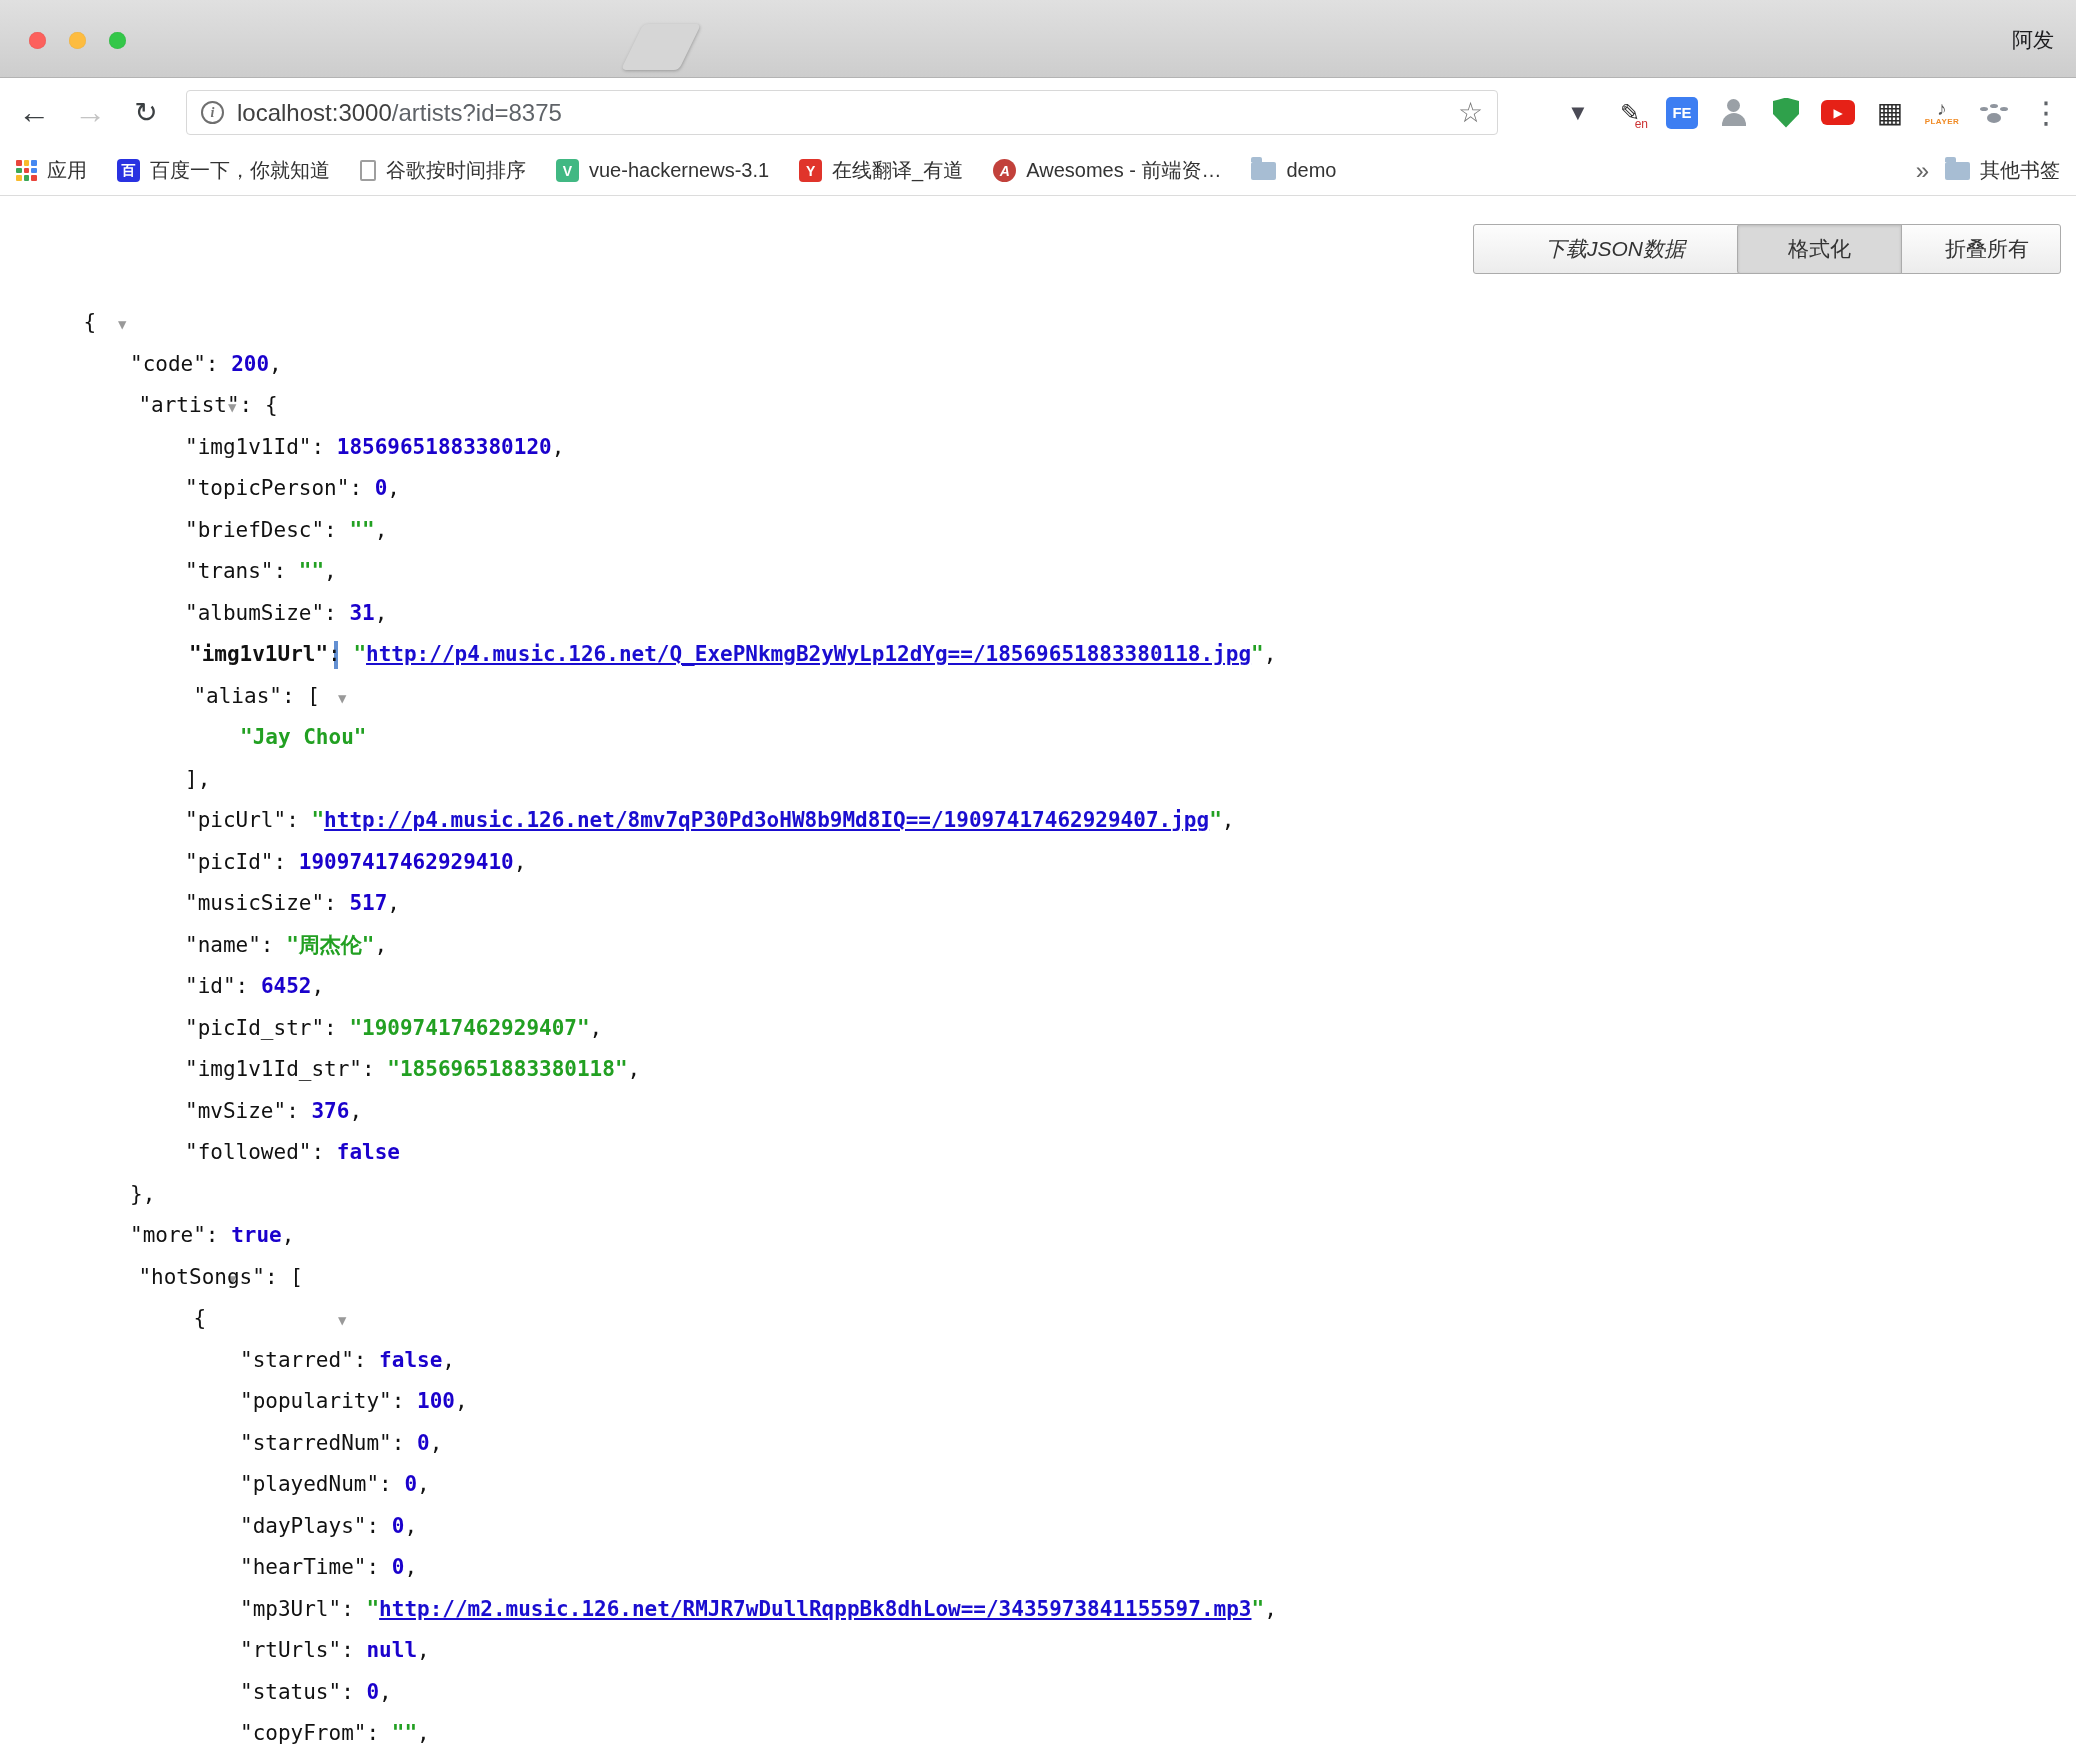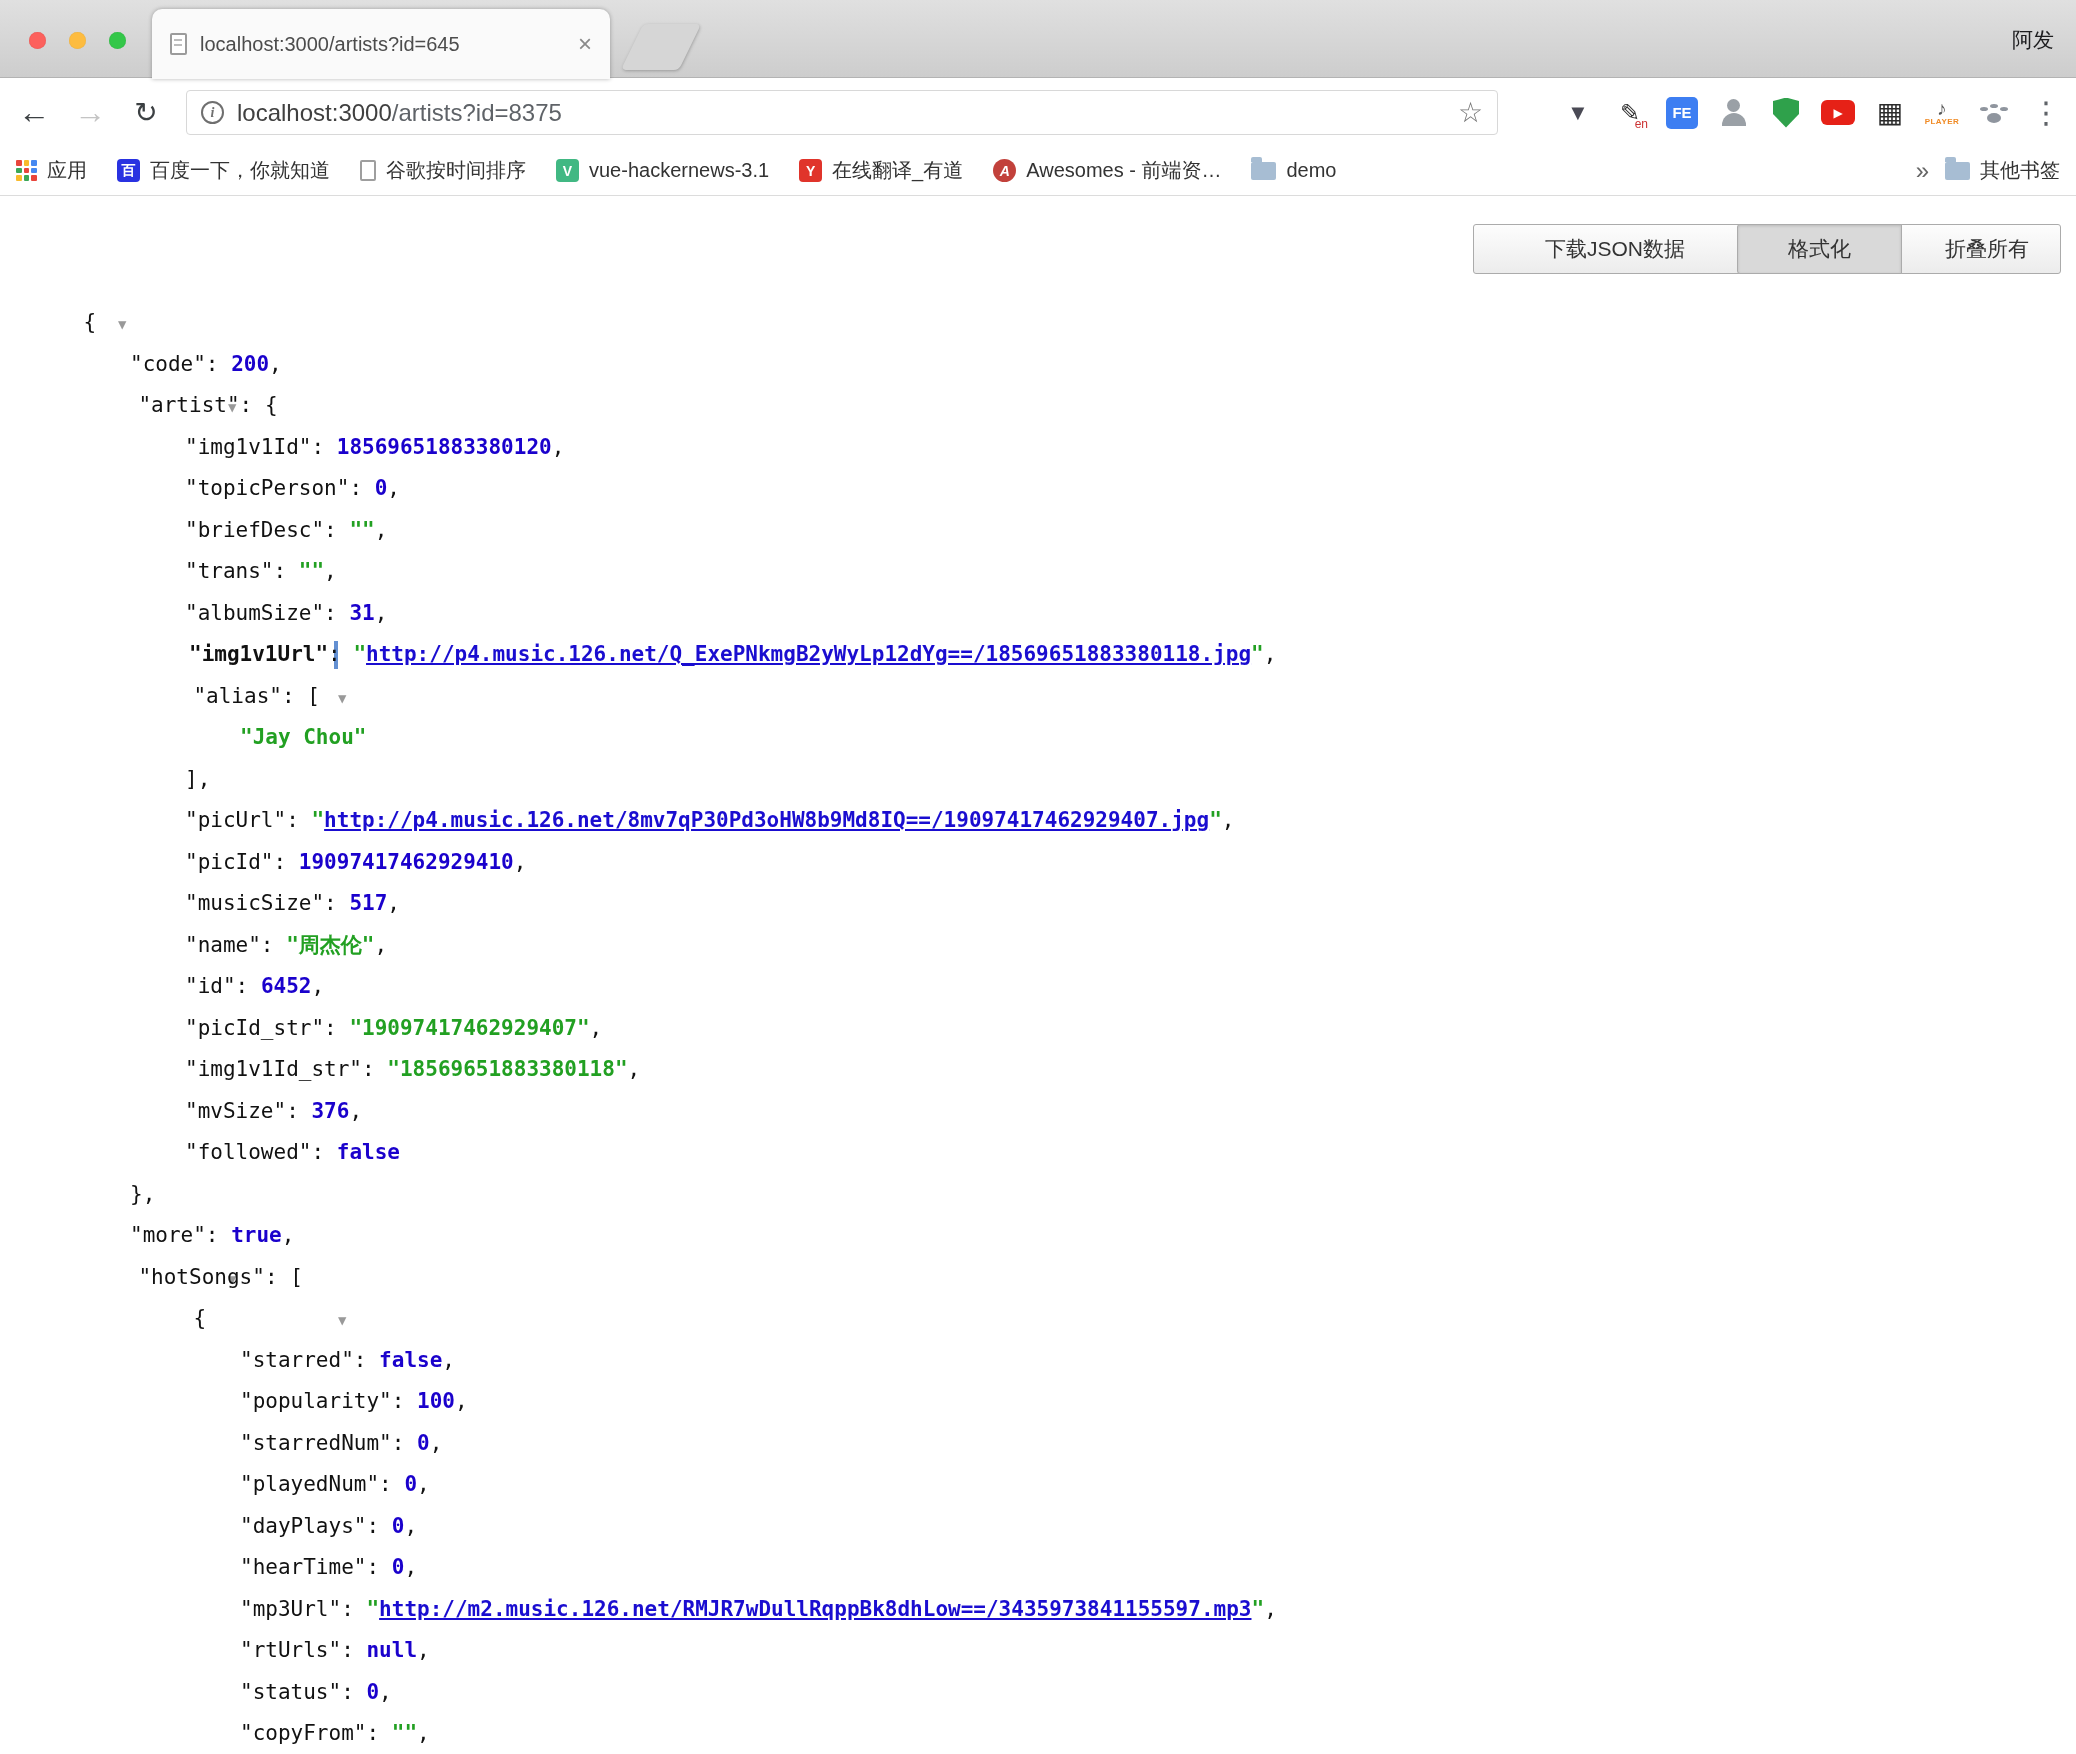--- a/index.html
+++ b/index.html
@@ -97,21 +97,21 @@
   .icon-folder { width: 25px; height: 18px; background: #a7bdd3; border-radius: 2px; position: relative; }
   .icon-folder::before { content:''; position: absolute; top: -5px; left: 0; width: 11px; height: 5px;
     background: #a7bdd3; border-radius: 2px 2px 0 0; }
   .bm-right { margin-left: auto; display: flex; align-items: center; gap: 16px; }
   .chevrons { font-size: 24px; color: #666; }
 
   
   .btn { position: absolute; top: 224px; height: 50px; border: 1px solid #ababab; border-radius: 3px;
     background: linear-gradient(#fdfdfd, #ececec); font-size: 21px; color: #333;
     font-family: "Liberation Sans", sans-serif; display: flex; align-items: center; justify-content: center; }
-  .download-btn { left: 1473px; width: 284px; }
+  .download-btn { left: 1473px; width: 284px; font-style: italic; }
   .seg { position: absolute; top: 224px; left: 1737px; height: 48px; display: flex; }
   .seg .btn { position: static; height: 50px; border-radius: 0; }
   .seg .btn:first-child { border-radius: 3px 0 0 3px; }
   .seg .btn:last-child { border-radius: 0 3px 3px 0; margin-left: -1px; padding-left: 12px; }
   .btn.active { background: #d9d9d9; box-shadow: inset 0 1px 3px rgba(0,0,0,.15); }
   .fmt-btn { width: 165px; } .collapse-btn { width: 160px; }
 
   
   .json-tree { position: absolute; top: 302px; left: 0; right: 0; bottom: 0;
     font-family: "DejaVu Sans Mono", monospace; font-size: 21px; }
@@ -128,25 +128,20 @@
   .jl { color: var(--c-link, #1a0dd0); font-weight: bold; text-decoration: underline; }
 </style>
 </head>
 <body>
 
 <div class="tab-strip">
   <span class="traffic tl-red"></span>
   <span class="traffic tl-yellow"></span>
   <span class="traffic tl-green"></span>
 
-  <div class="tab">
-    <span class="page-icon"></span>
-    <span class="tab-title">localhost:3000/artists?id=645</span>
-    <span class="tab-close">×</span>
-  </div>
   <div class="new-tab"></div>
   <span class="user-label">阿发</span>
 </div>
 
 <div class="toolbar">
   <span class="nav-btn back">←</span>
   <span class="nav-btn forward">→</span>
   <span class="nav-btn reload">↻</span>
 
   <div class="omnibox">

